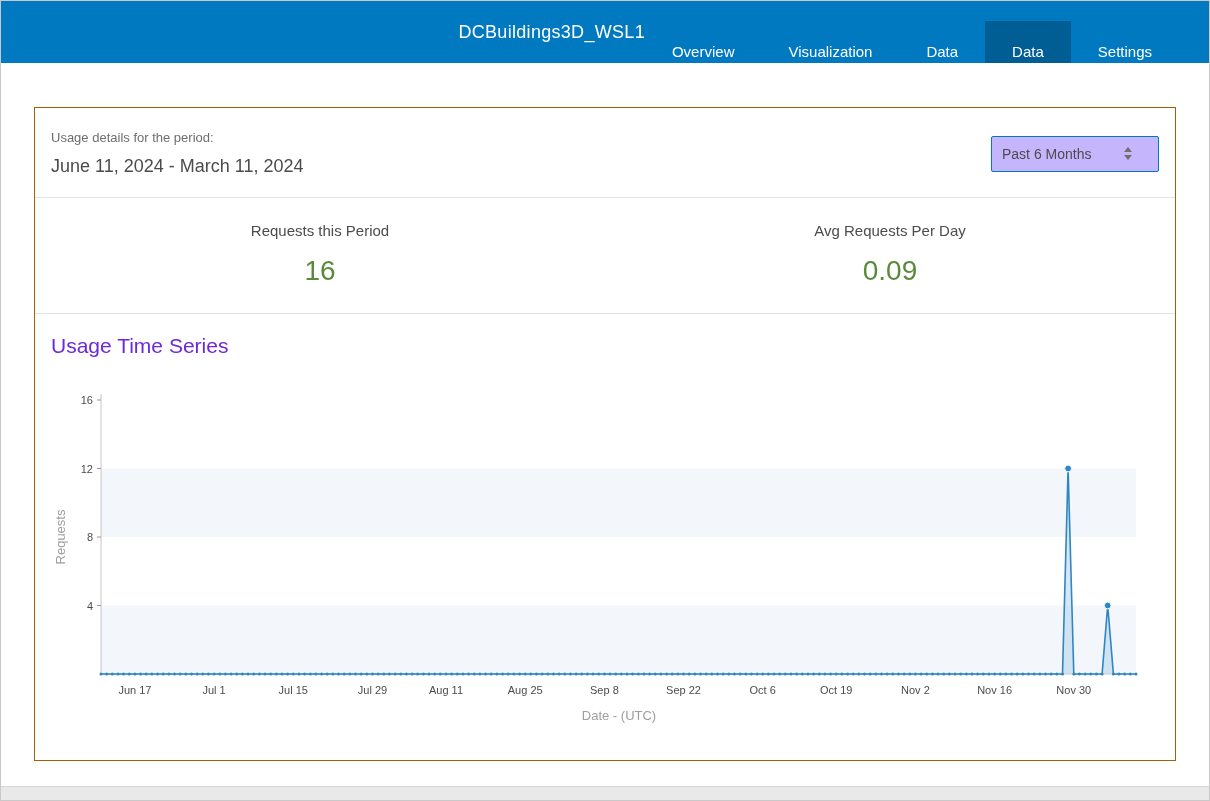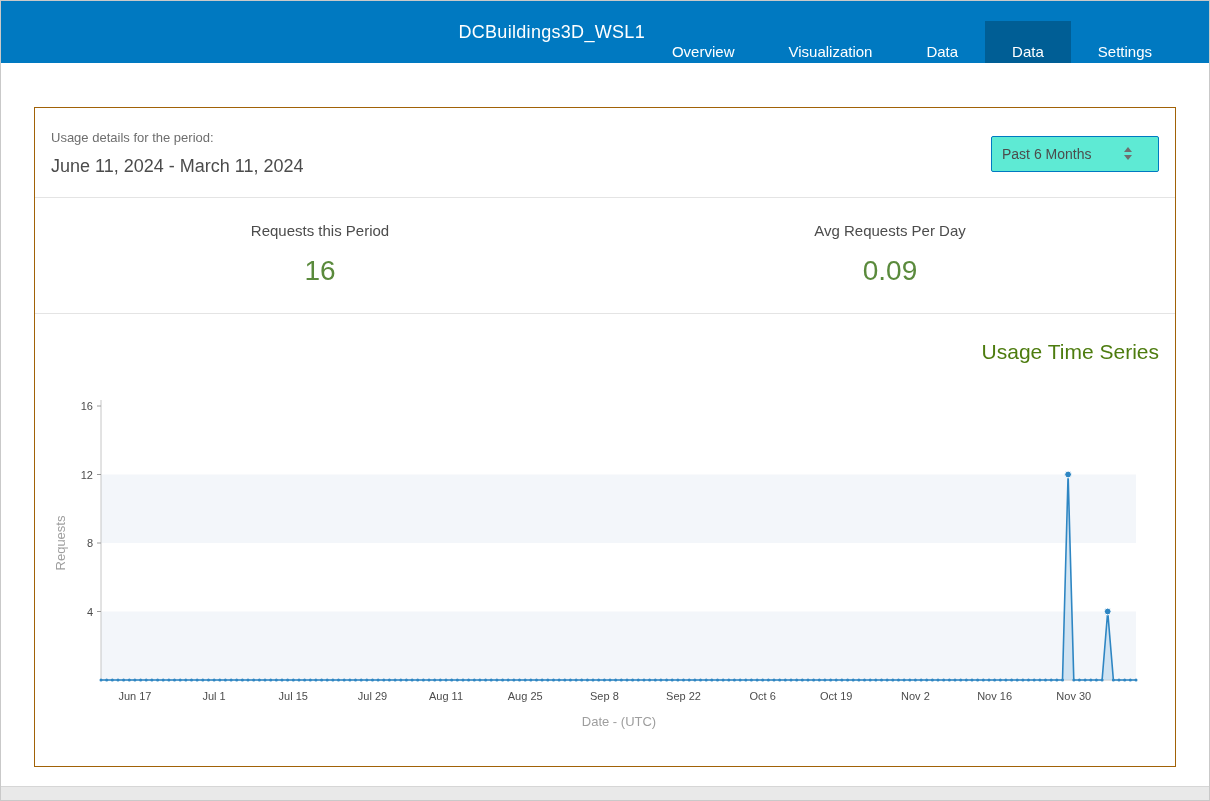--- a/index.html
+++ b/index.html
@@ -15,32 +15,32 @@
   .tab{color:#ffffff;font-size:15px;line-height:62px;padding:0 27px;cursor:pointer;white-space:nowrap;margin-top:20px;}
   .tab.active{background:var(--active_tab_bg,#005e95);}
   
   .card{margin:44px 33px 0 33px;border:1px solid #a16207;background:#ffffff;}
   .period-row{display:flex;justify-content:space-between;align-items:center;padding:22px 16px 20px 16px;}
   .period-label{font-size:13px;color:#6e6e6e;margin-bottom:11px;}
   .period-range{font-size:18px;color:#4c4c4c;}
   .select{
     width:168px;height:36px;box-sizing:border-box;border:1px solid var(--header_bg,#0079c1);
     display:flex;align-items:center;justify-content:space-between;padding:0 24px 0 10px;
-    font-size:14px;color:#4c4c4c;background:#5eead4;cursor:pointer;border-radius:2px;
+    font-size:14px;color:#4c4c4c;background:#c4b5fd;cursor:pointer;border-radius:2px;
   }
   .spin{display:flex;flex-direction:column;align-items:center;gap:3px;padding-right:2px;}
   .spin .up{width:0;height:0;border-left:4px solid transparent;border-right:4px solid transparent;border-bottom:5px solid #6e6e6e;}
   .spin .dn{width:0;height:0;border-left:4px solid transparent;border-right:4px solid transparent;border-top:5px solid #6e6e6e;}
   .divider{border:none;border-top:1px solid #e4e4e4;margin:0;}
   .stats-row{display:flex;padding:24px 0 26px 0;align-items:flex-end;}
   .stat{flex:1;text-align:center;}
   .stat-label{font-size:15px;color:#4c4c4c;margin-bottom:16px;}
   .stat-value{font-size:28px;color:var(--stat_green,#5a8a3c);}
   .chart-block{padding:18px 16px 34px 16px;}
-  .chart-title{font-size:21px;font-weight:400;color:#4d7c0f;margin:8px 0 16px 0;text-align:right;}
+  .chart-title{font-size:21px;font-weight:400;color:#6d28d9;margin:2px 0 16px 0;}
   #chart svg{display:block;}
   .tick{font-size:11px;fill:#4c4c4c;font-family:"Liberation Sans",sans-serif;}
   .axlabel{font-size:13px;fill:#9e9e9e;font-family:"Liberation Sans",sans-serif;}
   .bottom-strip{position:absolute;left:0;right:0;bottom:0;height:13px;background:#e9e9e9;border-top:1px solid #d6d6d6;}
 </style>
 </head>
 <body>
 
 <div class="page">
 

